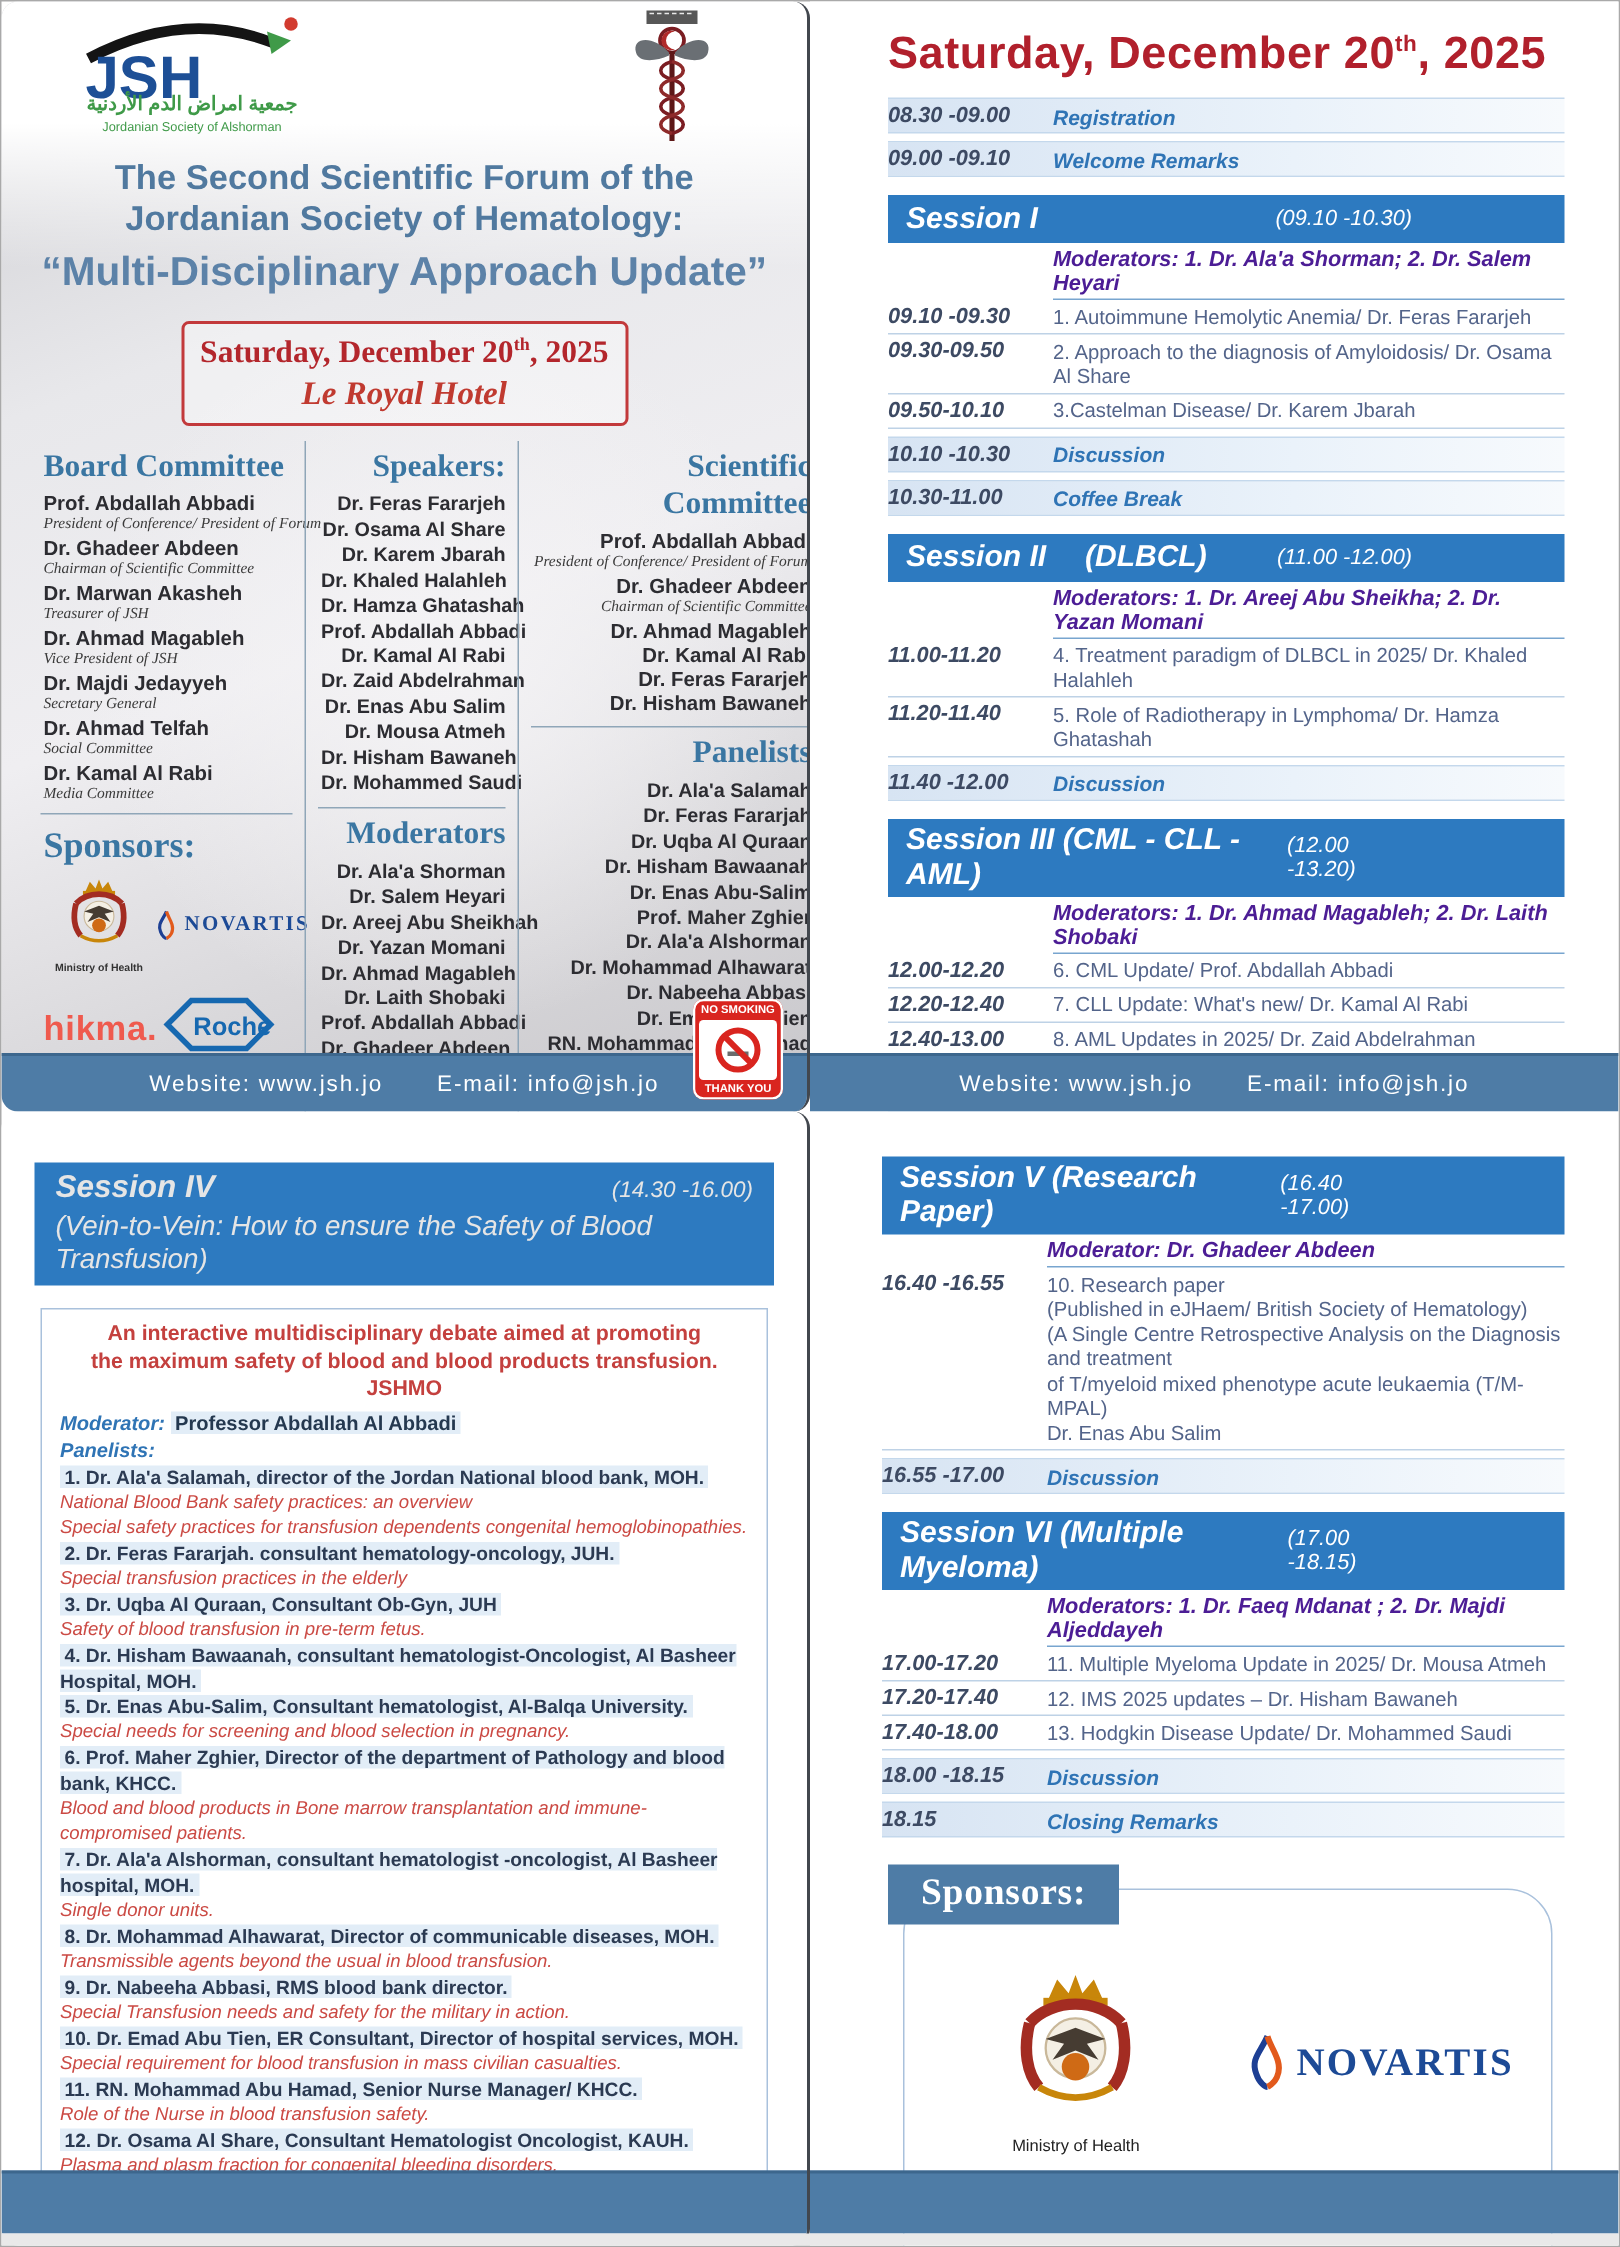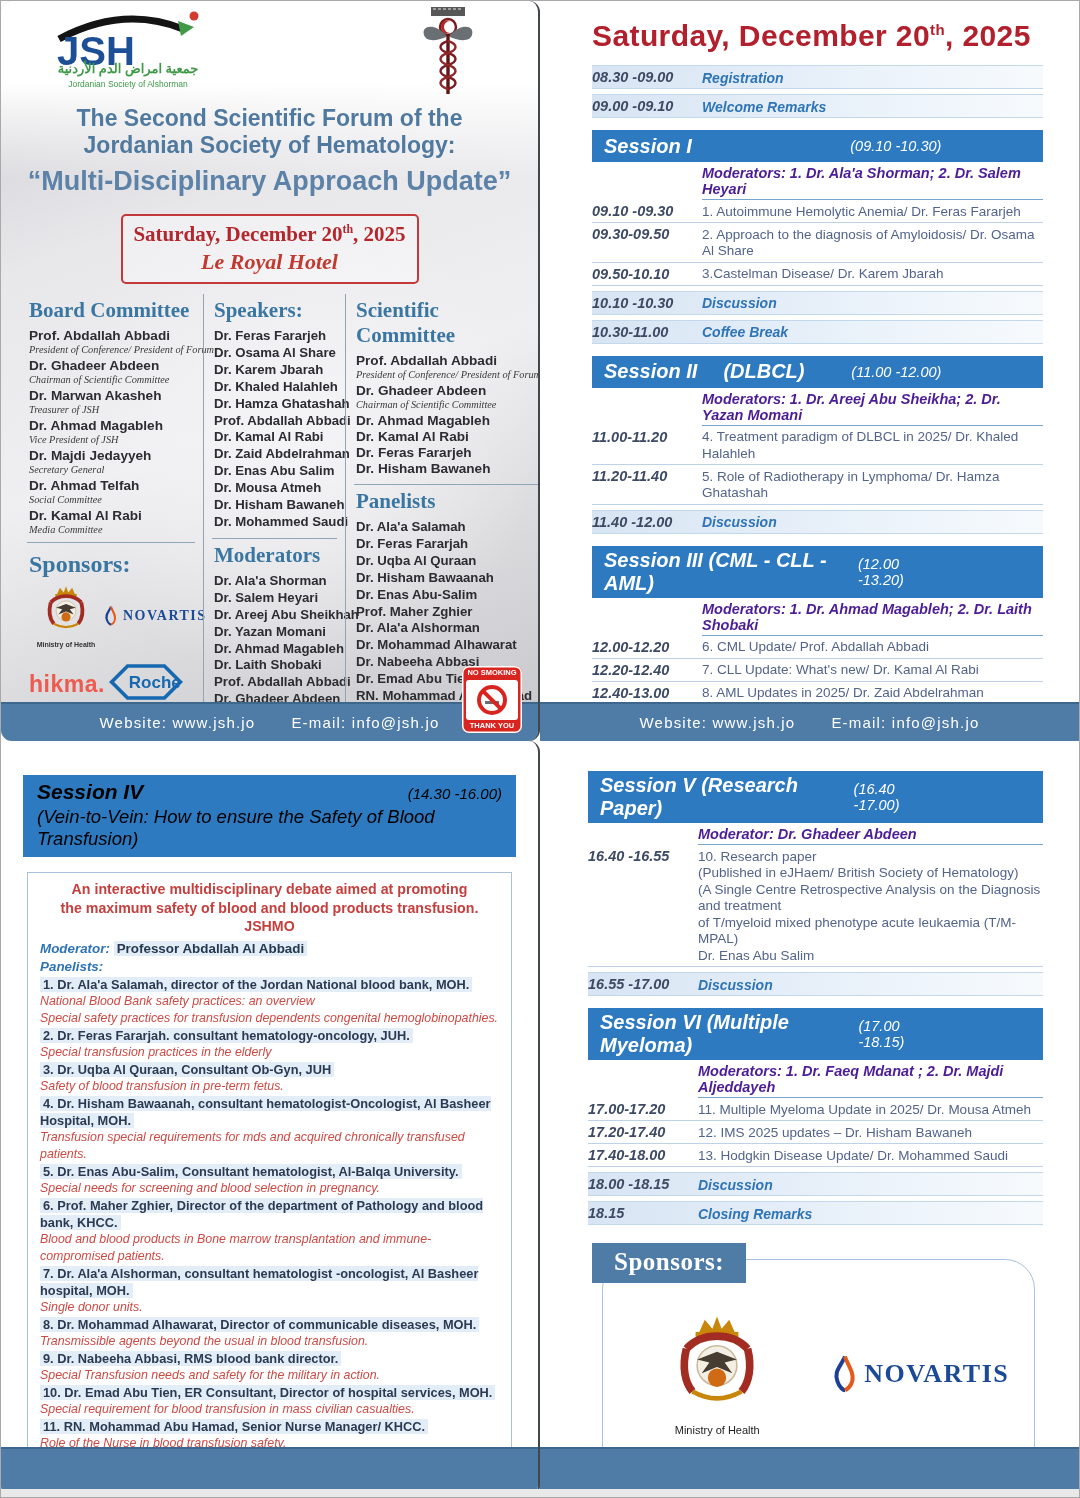--- a/index.html
+++ b/index.html
@@ -32,21 +32,21 @@
                font-size:23px;line-height:27px;}
   .cover-sub{font-size:27px;line-height:34px;margin-top:5px;color:#5c82a8;}
   .datebox{width:278px;margin:16px auto 0;border:2px solid #c2393b;border-radius:5px;
            text-align:center;padding:6px 8px 7px;background:rgba(255,255,255,0.35);}
   .dateline{color:#b3262c;font-weight:bold;font-size:21px;}
   .dateline sup{font-size:12px;}
   .venue{color:#c03a30;font-weight:bold;font-style:italic;font-size:22px;margin-top:2px;}
 
   .cols{display:grid;grid-template-columns:176px 142px 1fr;margin:10px 10px 0 26px;}
   .col{padding:0 8px 0 2px;}
-  .c2,.c3{border-left:1.5px solid #8fa6b8;padding-left:10px;}
+  .c2,.c3{border-left:1.5px solid #8fa6b8;padding-left:10px;text-align:right;}
   .col h2{margin:4px 0 5px;color:#3a76a2;font-size:21px;}
   .col h2.big{font-size:24px;margin-top:8px;}
   .col hr{border:none;border-top:1.5px solid #8fa6b8;margin:7px 0 2px -2px;}
   .pname{font-size:13.2px;font-weight:bold;color:#2c2c31;line-height:16.9px;white-space:nowrap;}
   .mname-line{font-size:13.6px;font-weight:bold;color:#2c2c31;line-height:16px;white-space:nowrap;}
   .mrole{font-family:"Liberation Serif",serif;font-style:italic;font-size:10.3px;color:#3a3a3a;
          line-height:11px;margin-bottom:3px;white-space:nowrap;}
 
   .logo-grid{display:grid;grid-template-columns:74px 1fr;align-items:center;row-gap:14px;margin-top:6px;}
   .moh{text-align:center;}
@@ -87,21 +87,21 @@
   .sbar{display:flex;align-items:center;background:#2d7ac0;color:#fff;font-style:italic;
         padding:3px 12px;min-height:26px;}
   .sname{font-size:20px;font-weight:bold;}
   .sextra{font-size:20px;font-weight:bold;margin-left:26px;}
   .stime{margin-left:auto;margin-right:21%;font-size:14.5px;}
   .smods{margin-left:110px;color:#4c1d95;font-style:italic;font-weight:bold;font-size:14.5px;
          border-bottom:1.5px solid #78a5cf;padding:3px 0 2px;}
 
   
   .bl{padding:34px 22px 0 22px;box-sizing:border-box;}
-  .s4bar{background:#2d7ac0;color:#000000;font-style:italic;padding:5px 14px 7px;}
+  .s4bar{background:#2d7ac0;color:#e5e5e5;font-style:italic;padding:5px 14px 7px;}
   .s4top{display:flex;align-items:baseline;}
   .s4name{font-size:21px;font-weight:bold;}
   .s4time{margin-left:auto;font-size:15px;}
   .s4sub{font-size:18.5px;margin-top:2px;}
   .s4box{border:1.5px solid #a9c1dc;margin:15px 4px 6px;padding:7px 12px 6px;background:#fff;}
   .s4intro{text-align:center;color:#c4403e;font-weight:bold;font-size:14.2px;line-height:18.5px;margin-bottom:4px;}
   .s4mod{font-size:13.4px;line-height:18px;}
   .mlab{color:#2f74b5;font-style:italic;font-weight:bold;}
   .mname{color:#24384f;font-weight:bold;}
   .hl{background:#e2edf7;padding:0 3px;}
@@ -430,21 +430,20 @@
       <div class="s4plab">Panelists:</div>
       <div id="s4-entries">
           <div class="e-name"><span class="hl">1. Dr. Ala'a Salamah, director of the Jordan National blood bank, MOH.</span></div>
           <div class="e-topic">National Blood Bank safety practices: an overview</div>
           <div class="e-topic">Special safety practices for transfusion dependents congenital hemoglobinopathies.</div>
           <div class="e-name"><span class="hl">2. Dr. Feras Fararjah. consultant hematology-oncology, JUH.</span></div>
           <div class="e-topic">Special transfusion practices in the elderly</div>
           <div class="e-name"><span class="hl">3. Dr. Uqba Al Quraan, Consultant Ob-Gyn, JUH</span></div>
           <div class="e-topic">Safety of blood transfusion in pre-term fetus.</div>
           <div class="e-name"><span class="hl">4. Dr. Hisham Bawaanah, consultant hematologist-Oncologist, Al Basheer Hospital, MOH.</span></div>
-          <div class="e-topic">Transfusion special requirements for mds and acquired chronically transfused patients.</div>
           <div class="e-name"><span class="hl">5. Dr. Enas Abu-Salim, Consultant hematologist, Al-Balqa University.</span></div>
           <div class="e-topic">Special needs for screening and blood selection in pregnancy.</div>
           <div class="e-name"><span class="hl">6. Prof. Maher Zghier, Director of the department of Pathology and blood bank, KHCC.</span></div>
           <div class="e-topic">Blood and blood products in Bone marrow transplantation and immune-compromised patients.</div>
           <div class="e-name"><span class="hl">7. Dr. Ala'a Alshorman, consultant hematologist -oncologist, Al Basheer hospital, MOH.</span></div>
           <div class="e-topic">Single donor units.</div>
           <div class="e-name"><span class="hl">8. Dr. Mohammad Alhawarat, Director of communicable diseases, MOH.</span></div>
           <div class="e-topic">Transmissible agents beyond the usual in blood transfusion.</div>
           <div class="e-name"><span class="hl">9. Dr. Nabeeha Abbasi, RMS blood bank director.</span></div>
           <div class="e-topic">Special Transfusion needs and safety for the military in action.</div>

